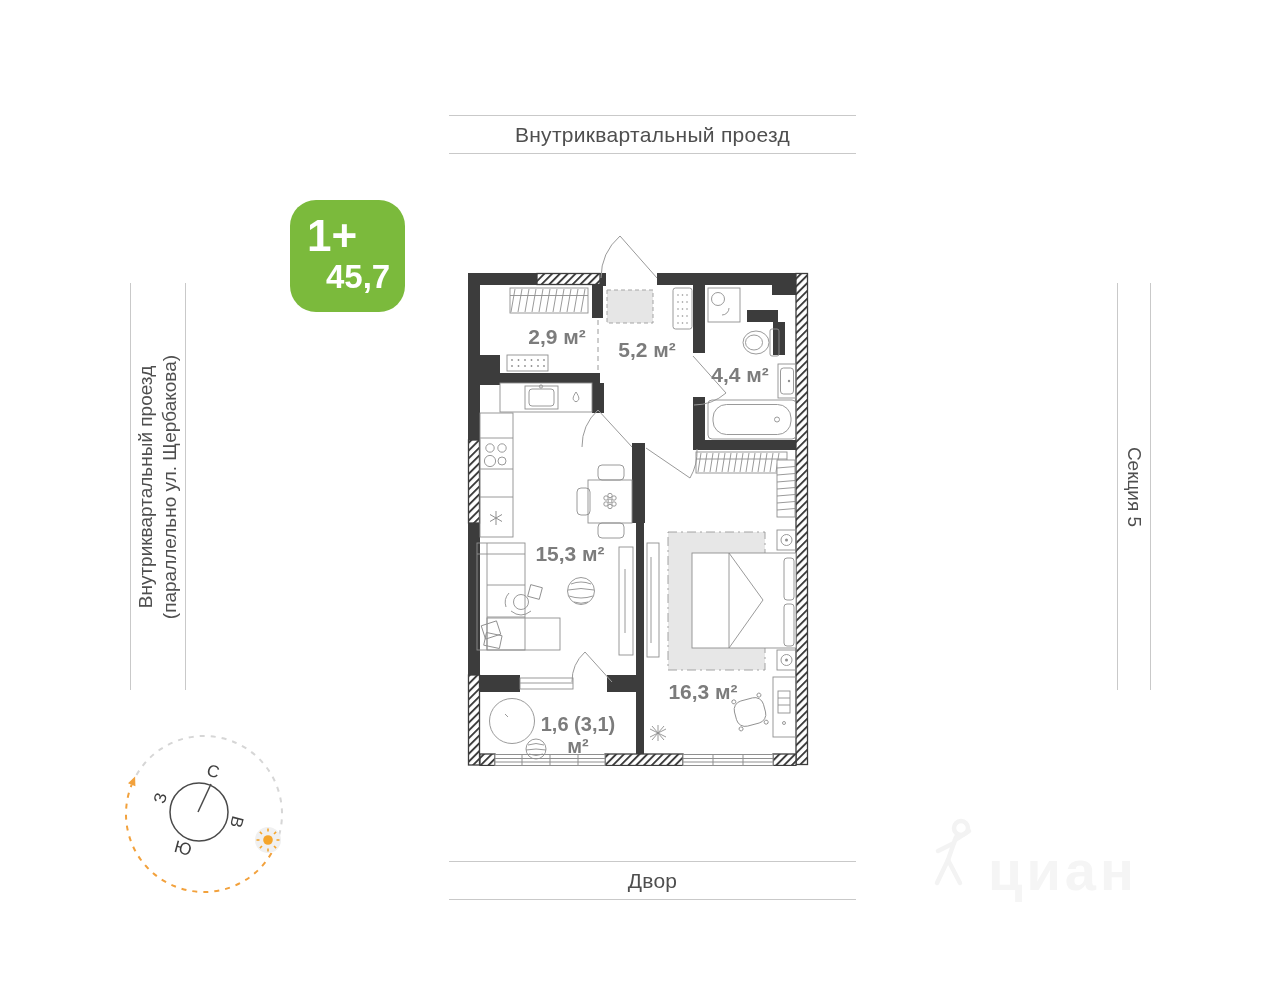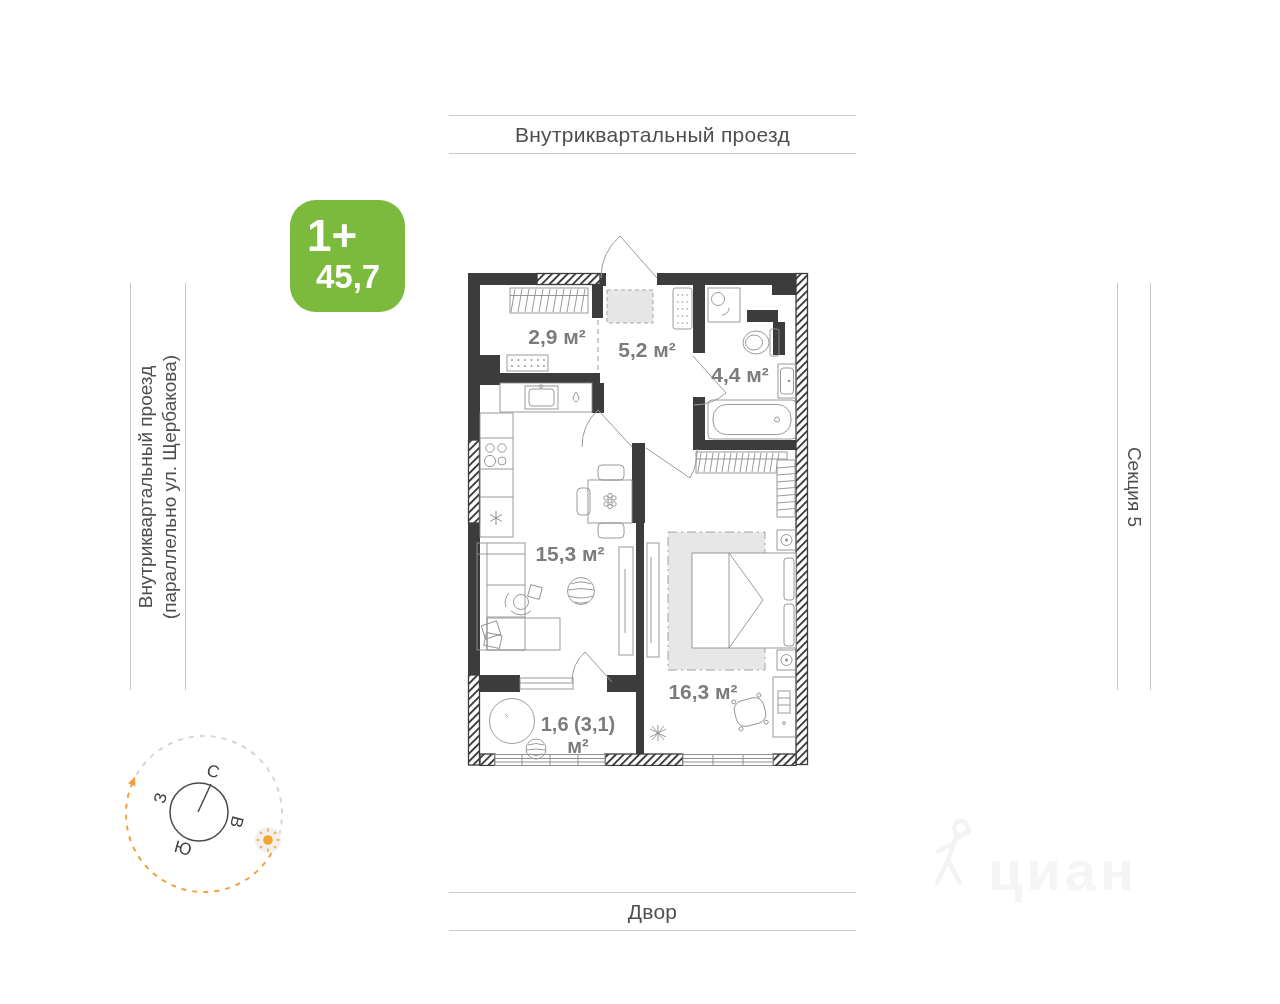--- a/index.html
+++ b/index.html
@@ -7,41 +7,41 @@
     width:1280px;height:1004px;position:relative;background:#ffffff;
     font-family:"Liberation Sans",sans-serif;overflow:hidden;
   }
   .h-band{
     position:absolute;left:449px;width:407px;height:37px;
     border-top:1px solid #c9c9c9;border-bottom:1px solid #c9c9c9;
     display:flex;align-items:center;justify-content:center;
     color:#4f4f4f;font-size:21px;font-weight:500;letter-spacing:.3px;
   }
   .band-top{top:115px;}
-  .band-bottom{top:892px;}
+  .band-bottom{top:861px;}
   .v-band{
     position:absolute;top:283px;height:407px;
     border-left:1px solid #c9c9c9;border-right:1px solid #c9c9c9;
   }
   .v-band-left{left:130px;width:54px;}
   .v-band-right{left:1117px;width:32px;}
   .v-band .rot{
     position:absolute;left:50%;top:50%;
     white-space:nowrap;text-align:center;
     color:#4f4f4f;font-size:19px;line-height:24px;font-weight:500;
   }
   .v-band-left .rot{transform:translate(-50%,-50%) rotate(-90deg);}
   .v-band-right .rot{transform:translate(-50%,-50%) rotate(90deg);}
   .badge{
     position:absolute;left:290px;top:200px;width:115px;height:112px;
     border-radius:26px;background:#7bba3c;color:#fff;
     box-sizing:border-box;padding:13px 0 0 17px;
   }
   .badge .line1{font-size:44px;font-weight:800;line-height:46px;}
-  .badge .line2{font-size:33px;font-weight:600;line-height:36px;margin-left:9px;}
+  .badge .line2{font-size:33px;font-weight:600;line-height:36px;margin-left:19px;}
   svg text.area{
     font-family:"Liberation Sans",sans-serif;font-weight:bold;
     fill:#7c7c7c;text-anchor:middle;font-size:21px;
   }
   svg text.area-small{font-size:20px;}
   svg text.compass-letter{
     font-family:"Liberation Sans",sans-serif;font-size:17px;fill:#3f3f3f;
     text-anchor:middle;font-weight:500;
   }
   .plan-svg{position:absolute;left:467px;top:225px;}

